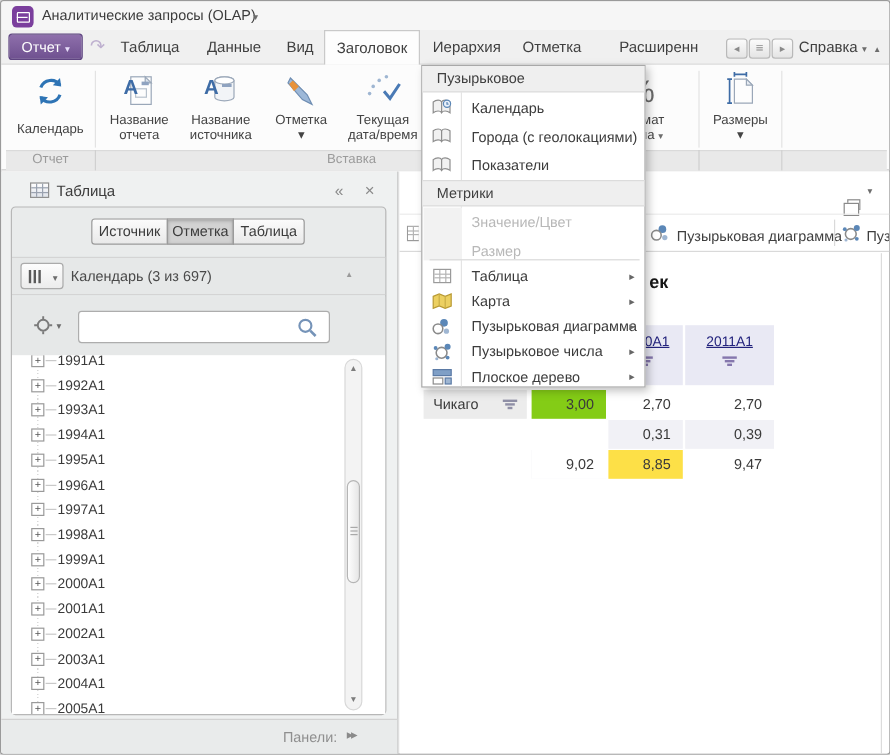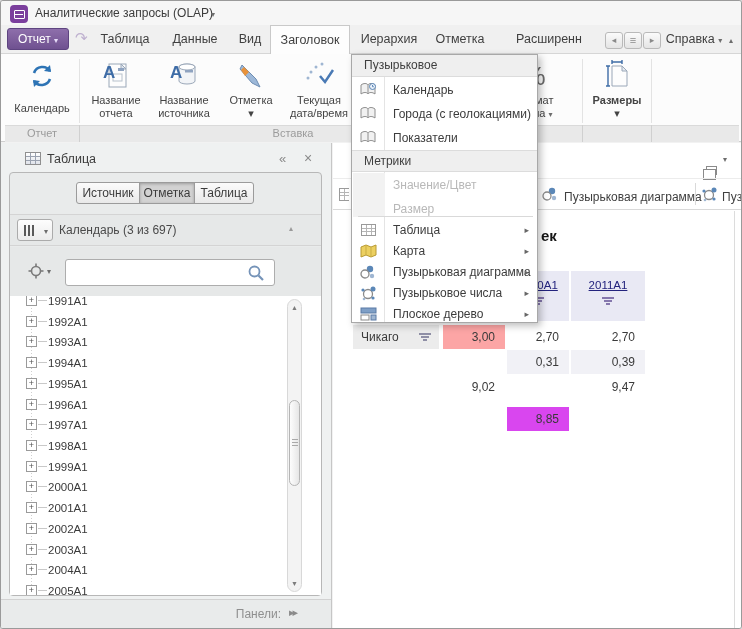--- a/index.html
+++ b/index.html
@@ -175,21 +175,21 @@
   </div>
 
   <div class="abs rbtn" style="left:498px;width:70px;">
     <div class="ric">
         <span style="font-size:26px;color:#6a6a6a;">%</span>
       </div>
     <div class="rlbl">Формат</div>
     <div class="rlbl"><span>числа</span> <span class="caret">▾</span></div>
   </div>
   <div class="abs vsep" style="left:581px;"></div>
-  <div class="abs rbtn" style="left:585px;width:62px;font-weight:bold;">
+  <div class="abs rbtn" style="left:585px;width:62px;">
     <div class="ric">
       <svg width="32" height="32" viewBox="0 0 32 32">
           <path d="M11,6 h10 l5,5 v15 h-15 Z" fill="#fdfdfd" stroke="#9aa7b8"></path>
           <path d="M21,6 l5,5 h-5 Z" fill="#e8edf3" stroke="#9aa7b8"></path>
           <g stroke="#3e6ca6" stroke-width="1.4">
             <line x1="11" y1="2" x2="21" y2="2"></line>
             <line x1="11" y1="0" x2="11" y2="4"></line>
             <line x1="21" y1="0" x2="21" y2="4"></line>
             <line x1="7" y1="6" x2="7" y2="26"></line>
             <line x1="5" y1="6" x2="9" y2="6"></line>
@@ -379,30 +379,30 @@
   </div>
 
   <div class="abs rowhdr" style="left:352px;top:324px;width:86px;">
       <span>Чикаго</span>
       <span class="funnel" style="position:absolute;right:8px;top:8px;">
         <i></i>
         <i></i>
         <i></i>
       </span>
     </div>
-  <div class="abs dcell" style="left:442px;top:324px;width:62px;background:#fca5a5;text-align:right;">3,00</div>
+  <div class="abs dcell" style="left:442px;top:324px;width:62px;background:#84cc16;text-align:right;">3,00</div>
   <div class="abs dcell" style="left:506px;top:324px;width:62px;background:#fff;">2,70</div>
   <div class="abs dcell" style="left:570px;top:324px;width:74px;background:#fff;">2,70</div>
 
   <div class="abs dcell" style="left:442px;top:349px;width:62px;background:#f1f1f6;margin-top:25px;">0,32</div>
   <div class="abs dcell" style="left:506px;top:349px;width:62px;background:#f1f1f6;">0,31</div>
   <div class="abs dcell" style="left:570px;top:349px;width:74px;background:#f1f1f6;">0,39</div>
 
   <div class="abs dcell" style="left:442px;top:374px;width:62px;background:#fff;">9,02</div>
-  <div class="abs dcell" style="left:506px;top:374px;width:62px;background:#d946ef;margin-top:32px;">8,85</div>
+  <div class="abs dcell" style="left:506px;top:374px;width:62px;background:#fde047;">8,85</div>
   <div class="abs dcell" style="left:570px;top:374px;width:74px;background:#fff;">9,47</div>
 
   <div class="abs" style="left:733px;top:210px;width:1px;height:418px;background:#dcdcdc;"></div>
 
   <div class="abs menu">
     <div class="mgutter"></div>
     <div class="mheader" style="top:0;border-top:none;">Пузырьковое</div>
 
     <div class="mitem" style="top:23px;">
       <span class="micon">

